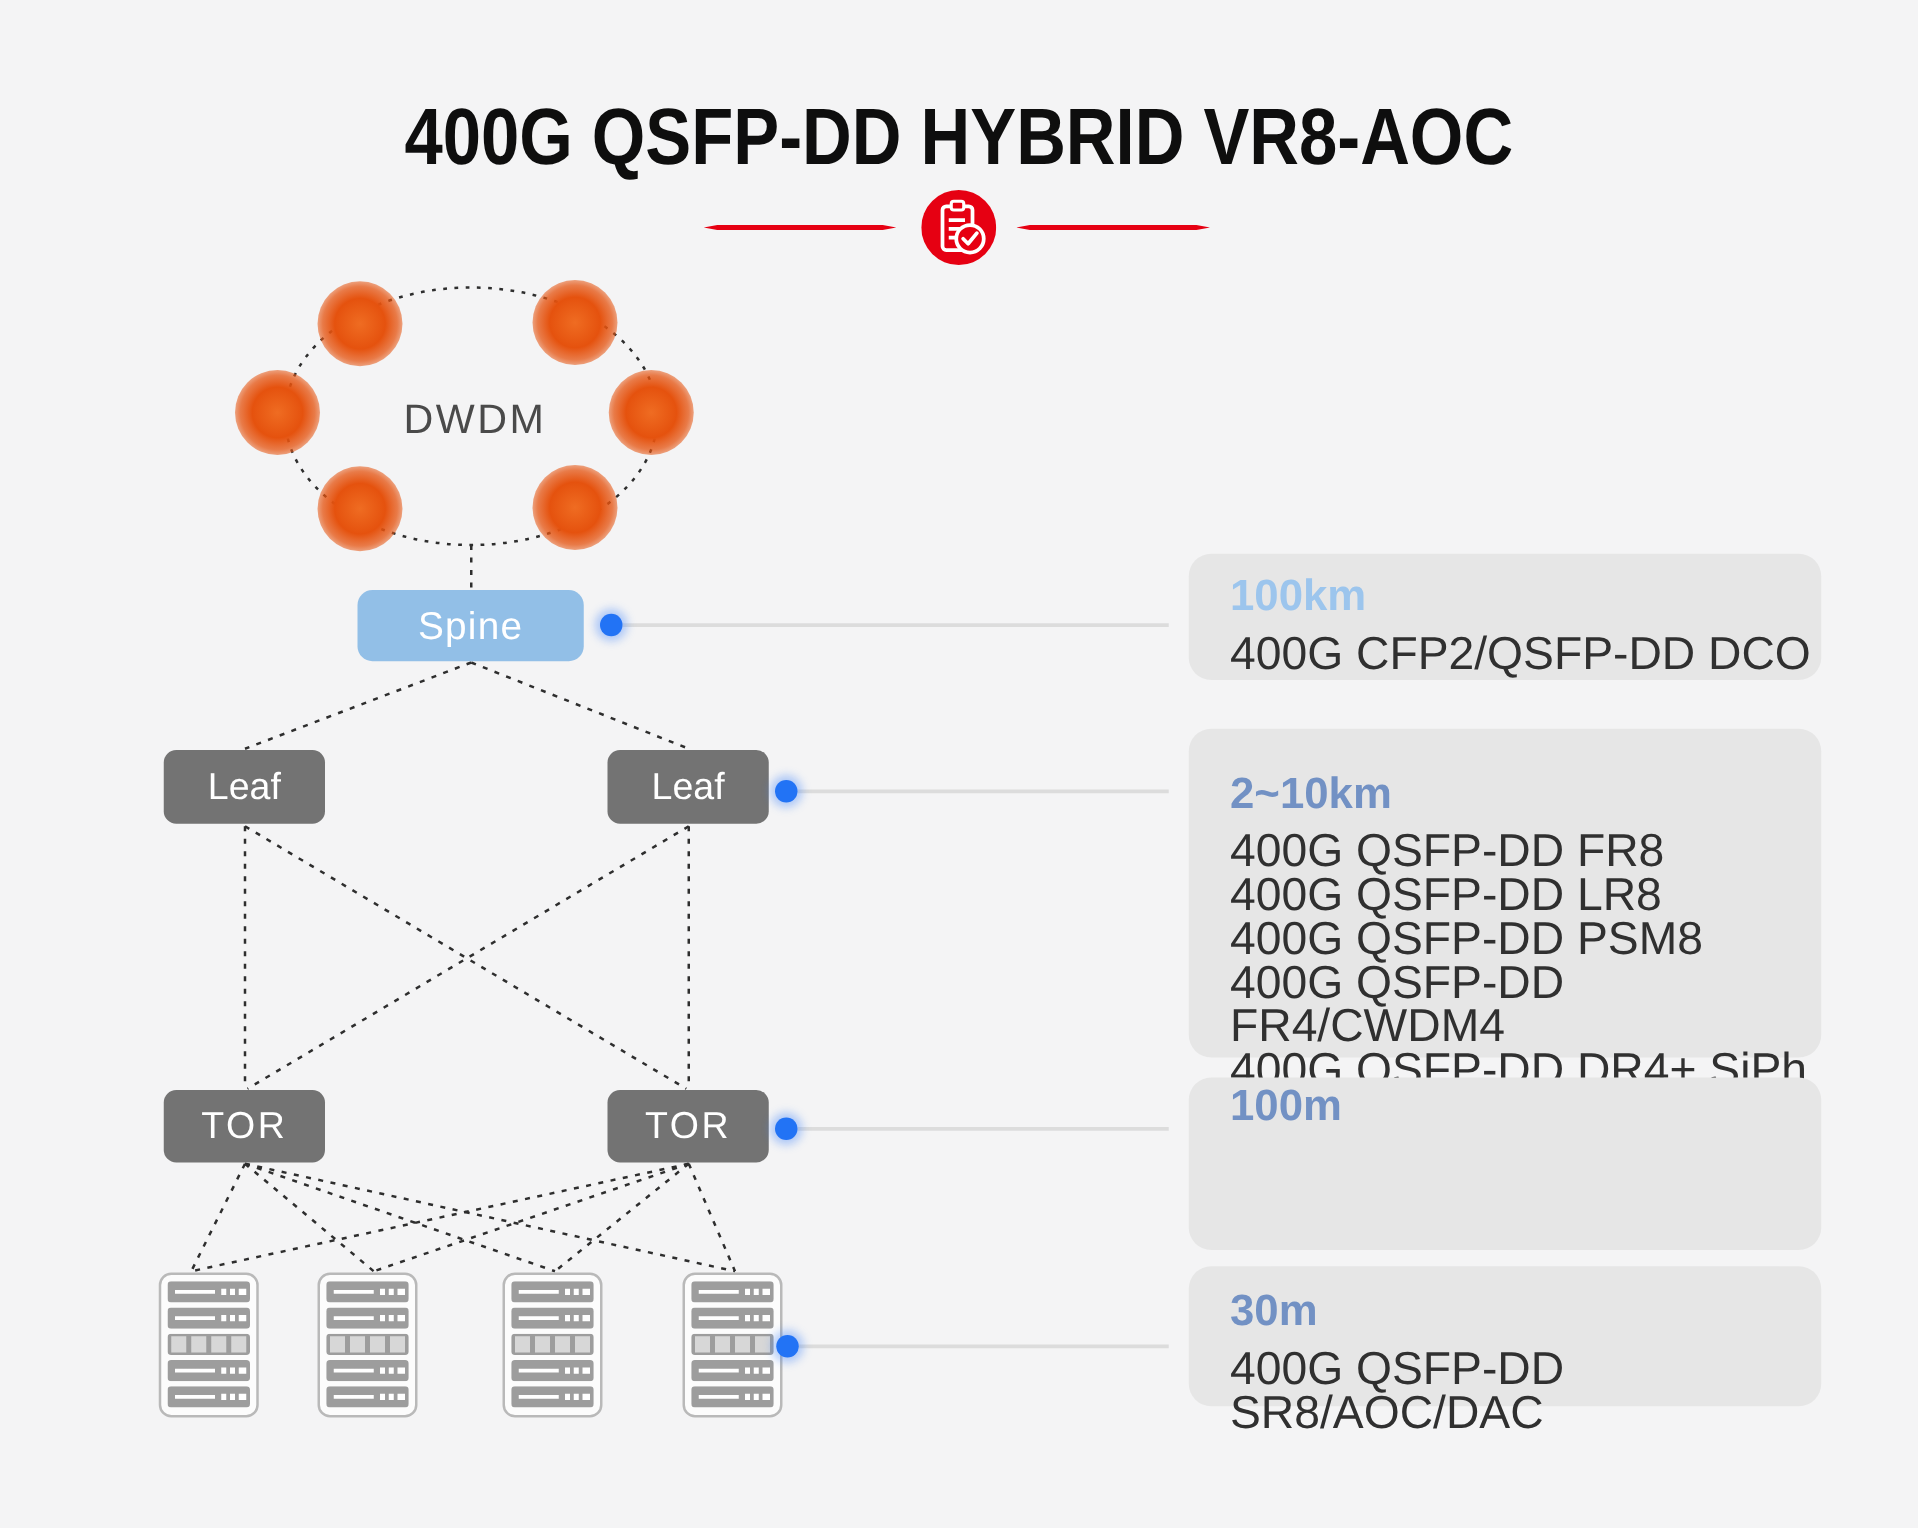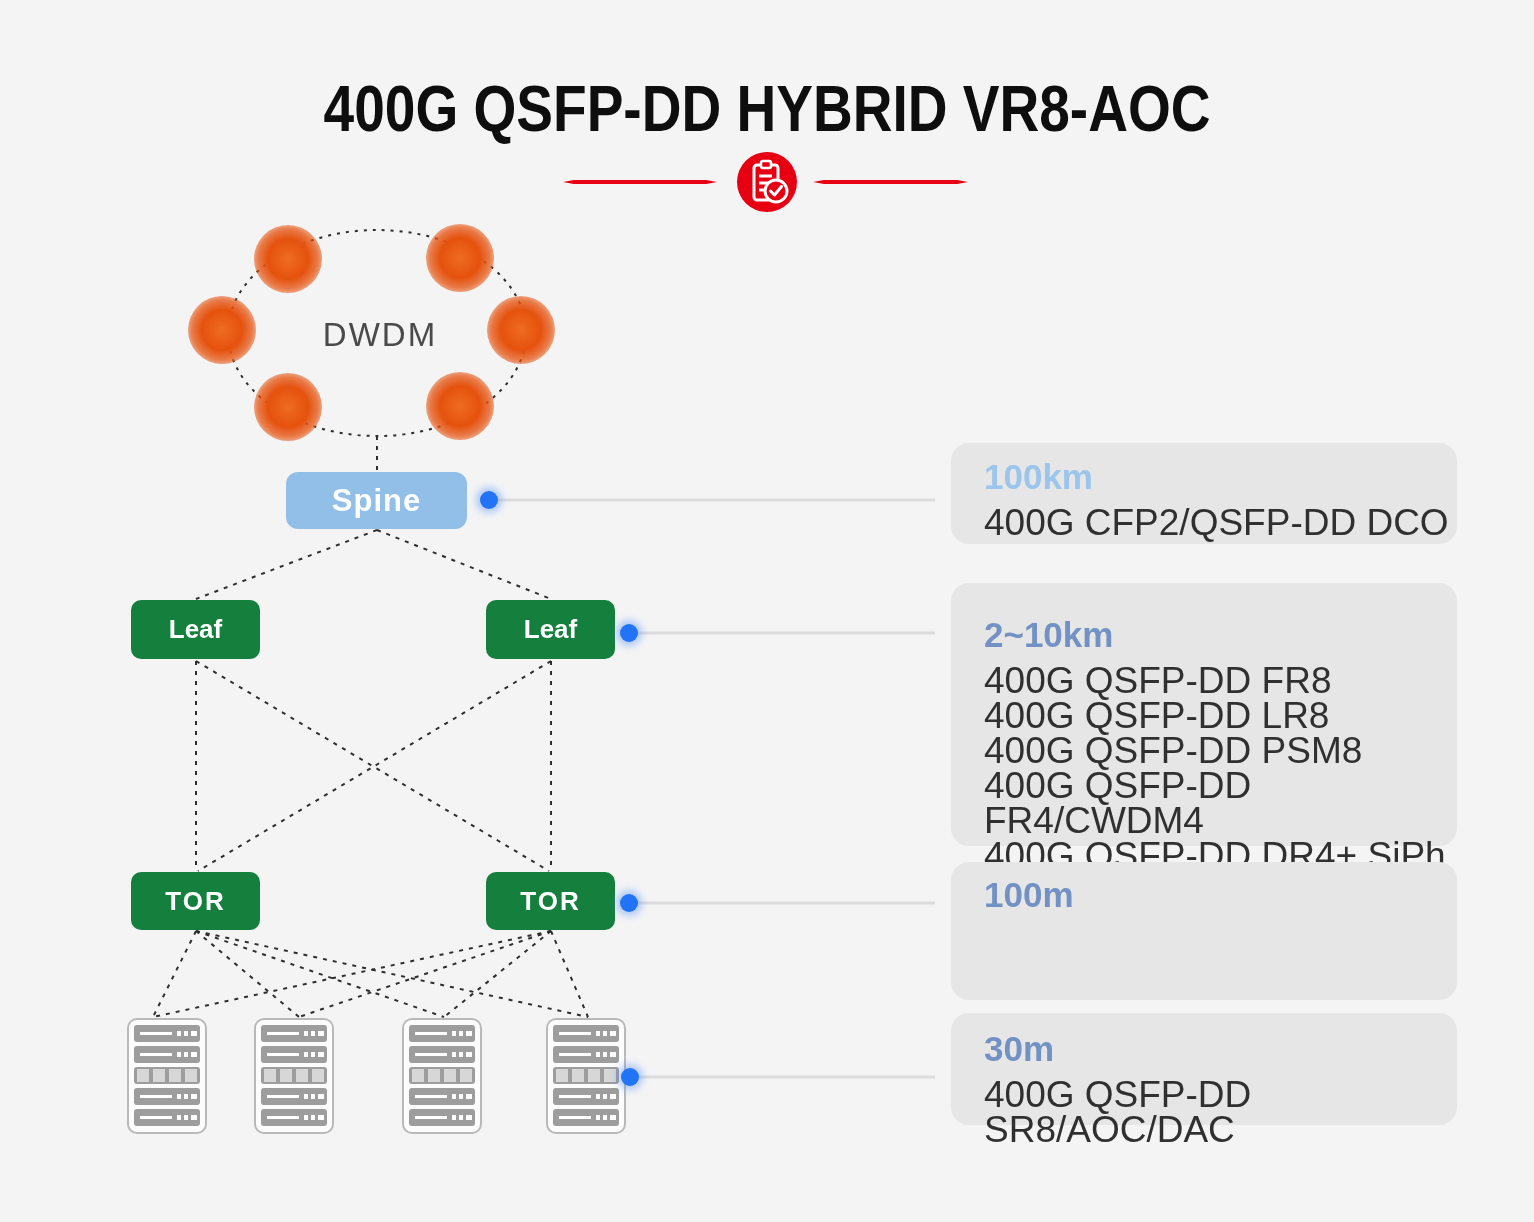--- a/index.html
+++ b/index.html
@@ -25,25 +25,25 @@
     position:absolute;width:68px;height:68px;z-index:2;border-radius:50%;
     background:radial-gradient(circle,
       #ef6c22 0%, #e5520e 42%, rgba(229,82,14,0.75) 62%,
       rgba(233,110,50,0.32) 80%, rgba(240,150,100,0) 100%);
   }
   .dwdm-label{
     position:absolute;left:300px;top:316px;width:160px;z-index:2;
     text-align:center;font-size:33px;font-weight:normal;color:#4a4a4a;letter-spacing:2px;
   }
   .nbox{
-    position:absolute;z-index:3;color:#fff;font-weight:bold;
+    position:absolute;z-index:3;color:#fff;font-weight:normal;
     display:flex;align-items:center;justify-content:center;
   }
   .nbox.spine{left:286px;top:472px;width:181px;height:57px;background:#92bfe7;border-radius:12px;font-size:31px;letter-spacing:1px;}
-  .nbox.slate{background:#15803d;border-radius:10px;font-size:26px;}
+  .nbox.slate{background:#737373;border-radius:10px;font-size:30px;}
   .nbox.leaf-l{left:131px;top:600px;width:129px;height:59px;}
   .nbox.leaf-r{left:486px;top:600px;width:129px;height:59px;}
   .nbox.tor-l{left:131px;top:872px;width:129px;height:58px;letter-spacing:2px;}
   .nbox.tor-r{left:486px;top:872px;width:129px;height:58px;letter-spacing:2px;}
   .bdot{
     position:absolute;width:18px;height:18px;border-radius:50%;z-index:4;
     background:#2273f5;box-shadow:0 0 7px 4px rgba(70,135,250,0.40);
   }
   
   .server{
@@ -69,21 +69,21 @@
   .ibox{
     position:absolute;left:951px;width:506px;z-index:3;background:#e6e6e6;
     border-radius:18px;box-sizing:border-box;padding-left:33px;
   }
   .ibox .dist{font-weight:bold;font-size:35px;margin:0 0 8px 0;}
   .accent-light{color:#9cc5ed;}
   .accent-slate{color:#7291c4;}
   .ibox .prod{font-size:37px;line-height:35px;color:#303030;}
   .b1{top:443px;height:101px;padding-top:14px;}
   .b2{top:583px;height:263px;padding-top:32px;}
-  .b3{top:862px;height:138px;padding-top:13px;}
+  .b3{top:862px;height:138px;padding-top:3px;}
   .b4{top:1013px;height:112px;padding-top:16px;}
 </style>
 </head>
 <body>
 
 <div class="stage">
 
   <h1 class="title">400G QSFP-DD HYBRID VR8-AOC</h1>
 
   <div class="divider">

